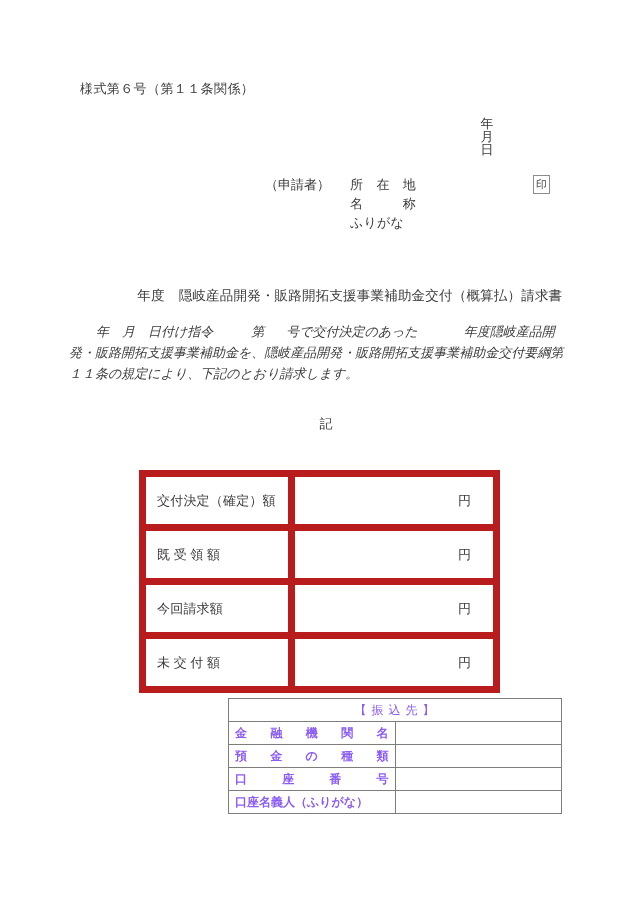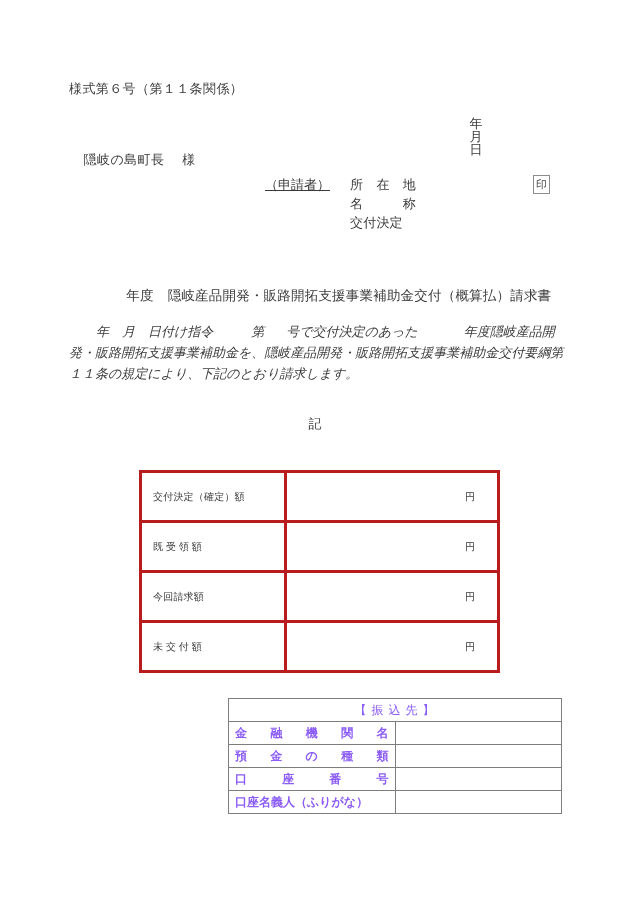--- a/index.html
+++ b/index.html
@@ -14,21 +14,21 @@
   }
   .page {
     position: relative;
     width: 630px;
     height: 915px;
     background: #ffffff;
     overflow: hidden;
   }
 
   
-  .abs { position: absolute; white-space: pre; }
+  .abs { position: absolute; white-space: pre; margin-left: 11px; }
   .t13 { font-size: 13px; line-height: 1.0; }
 
   
   .form-no {
     left: 69px; top: 82px;
     letter-spacing: 0.4px;
   }
   .date-line {
     left: 455px; top: 104px;
     letter-spacing: 0.4px;
@@ -49,21 +49,20 @@
     font-size: 13px;
   }
   .applicant-row {
     display: flex;
     align-items: center;
     height: 19px;
   }
   .applicant-tag {
     width: 72px;
     white-space: pre;
-    text-decoration: underline;
   }
   .applicant-label {
     width: 95px;
     white-space: pre;
     letter-spacing: 0.2px;
     margin-left: 13px;
   }
   .seal-box {
     position: absolute;
     left: 268px;
@@ -112,23 +111,23 @@
   
   .amount-table {
     position: absolute;
     left: 139px;
     top: 470px;
     width: 361px;
     border-collapse: collapse;
     table-layout: fixed;
   }
   .amount-table td {
-    border: 3px solid #b91c1c;
+    border: 7px solid #b91c1c;
     height: 45px;
-    font-size: 10px;
+    font-size: 13px;
     color: #3a3a3a;
   }
   .amount-label {
     width: 130px;
     padding-left: 11px;
     letter-spacing: 0.2px;
     white-space: pre;
   }
   .amount-value {
     text-align: right;
@@ -173,38 +172,35 @@
 <div class="page">
 
   <div class="abs t13 form-no">様式第６号（第１１条関係）</div>
 
   <div class="abs t13 date-line">
     <span class="gapword">年</span>
     <span class="gapword">月</span>
     <span class="gapword">日</span>
   </div>
 
-  <div class="abs t13 addressee">
-    <span>隠岐の島町長</span><span class="sama">様</span>
-  </div>
 
   <div class="applicant">
     <div class="applicant-row">
       <span class="applicant-tag">（申請者）</span>
       <span class="applicant-label">所　在　地</span>
       <span></span>
     </div>
     <div class="applicant-row">
       <span class="applicant-tag"></span>
       <span class="applicant-label">名　　　称</span>
       <span></span>
     </div>
     <div class="applicant-row">
       <span class="applicant-tag"></span>
-      <span class="applicant-label">交付決定</span>
+      <span class="applicant-label">ふりがな</span>
       <span></span>
       <span class="seal-box">印</span>
     </div>
   </div>
 
   <div class="abs doc-title">
     <span class="yeargap">年度</span><span>隠岐産品開発・販路開拓支援事業補助金交付（概算払）請求書</span>
   </div>
 
   <div class="body-para">

